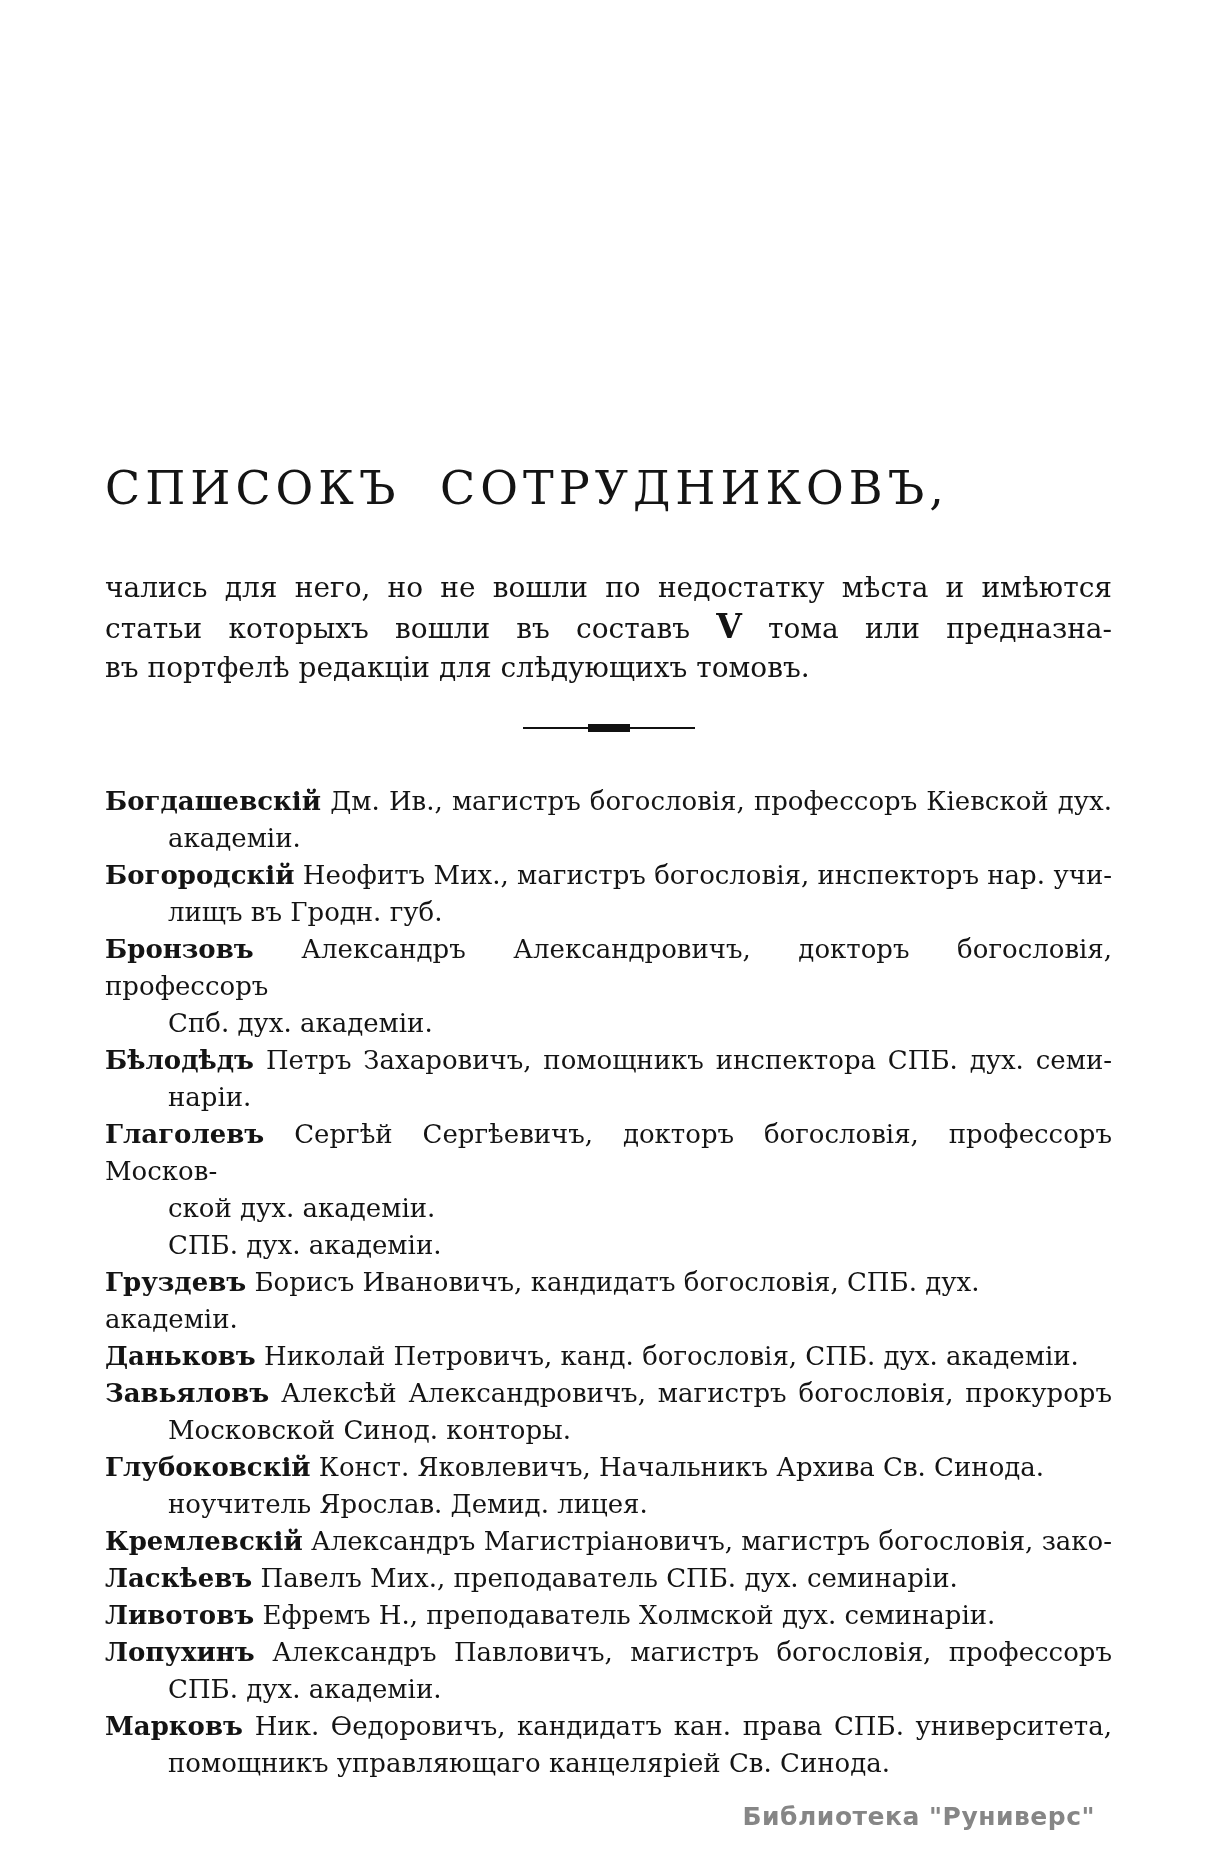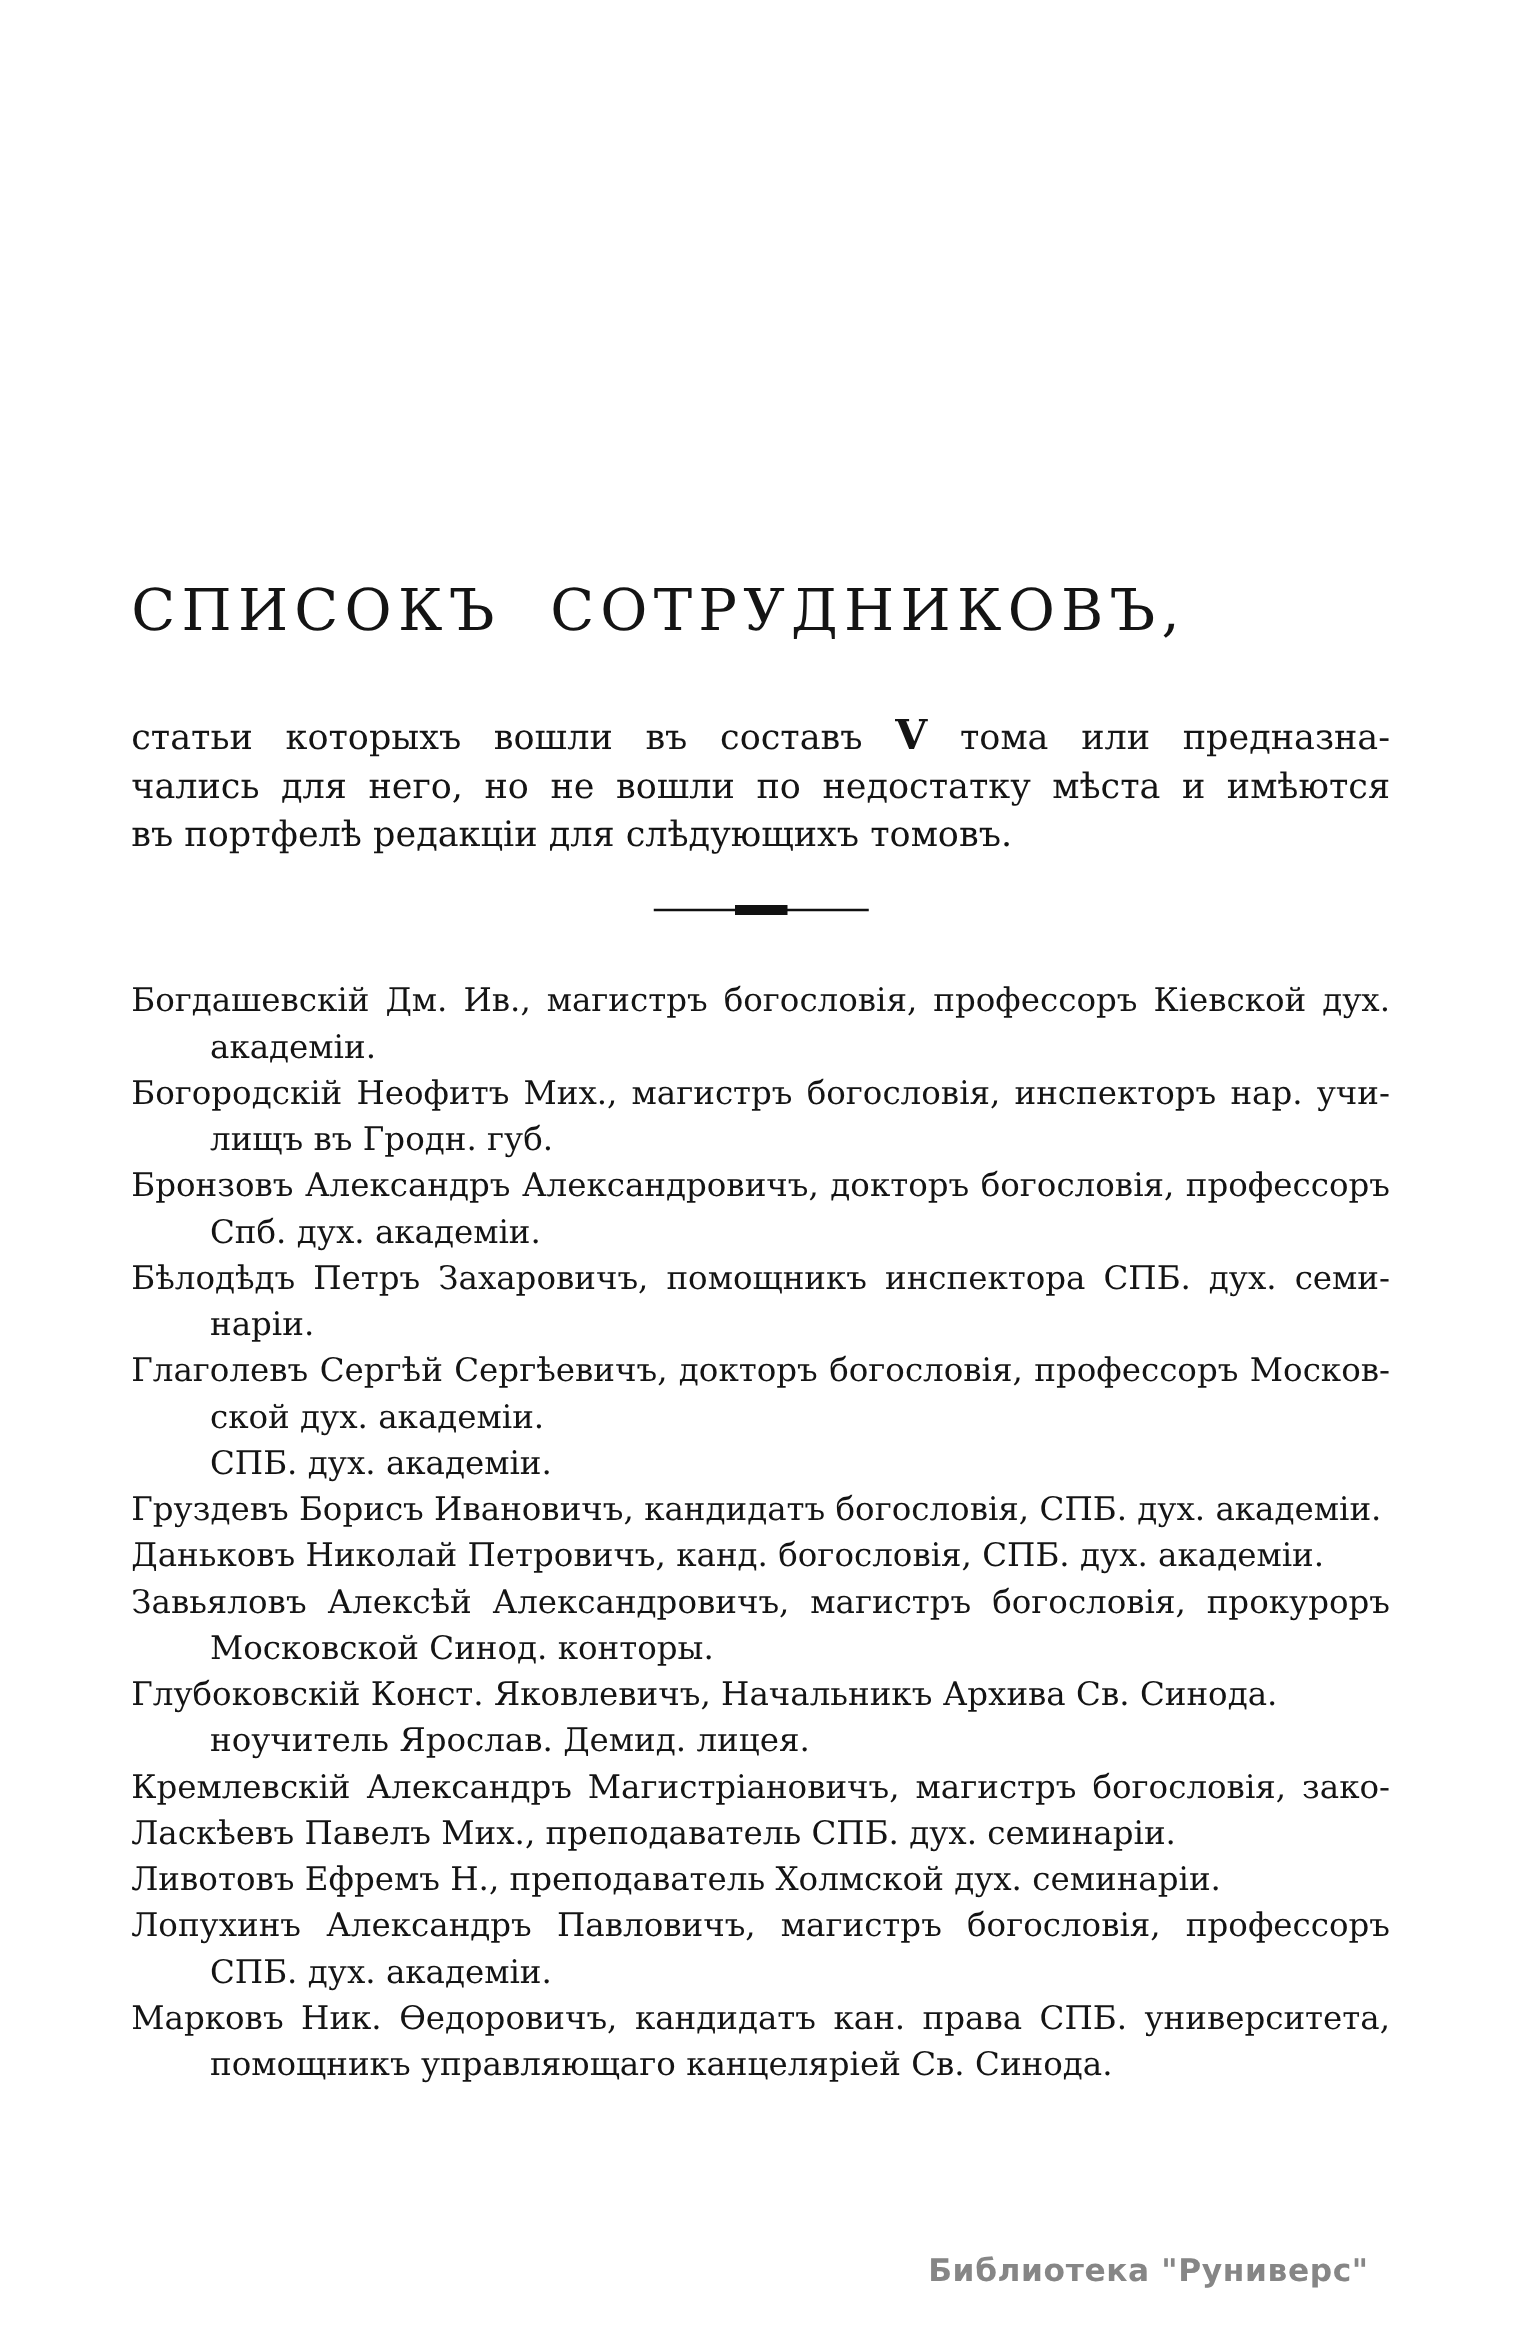--- a/index.html
+++ b/index.html
@@ -59,21 +59,21 @@
     transform: translateX(-50%);
     width: 42px; height: 8px;
     background: #111;
   }
   .contributors {
     margin-top: 50px;
     font-size: 26px;
     line-height: 37px;
   }
   .entry { margin: 0; }
-  .entry-name { font-weight: normal; }
+  .entry-name { font-weight: bold; }
   .line.just {
     text-align: justify;
     text-align-last: justify;
   }
   .line.cont { padding-left: 63px; }
   .watermark {
     position: absolute;
     top: 1802px;
     right: 118px;
     font-family: "DejaVu Sans", sans-serif;
@@ -84,22 +84,22 @@
   }
 </style>
 </head>
 <body>
 
 <div class="page">
 
   <h1 class="title">СПИСОКЪ СОТРУДНИКОВЪ,</h1>
 
   <div class="intro">
+    <div class="iline just">чались для него, но не вошли по недостатку мѣста и имѣются</div>
     <div class="iline just"><span>статьи которыхъ вошли въ составъ</span> <span class="volume">V</span> <span>тома или предназна-</span></div>
-    <div class="iline just">чались для него, но не вошли по недостатку мѣста и имѣются</div>
     <div class="iline center">въ портфелѣ редакціи для слѣдующихъ томовъ.</div>
   </div>
 
   <div class="divider"></div>
 
   <section class="contributors">
       <div class="entry">
         <div class="line first just"><span class="entry-name">Богдашевскій</span> <span>Дм. Ив., магистръ богословія, профессоръ Кіевской дух.</span></div>
         <div class="line cont">академіи.</div>
       </div>

